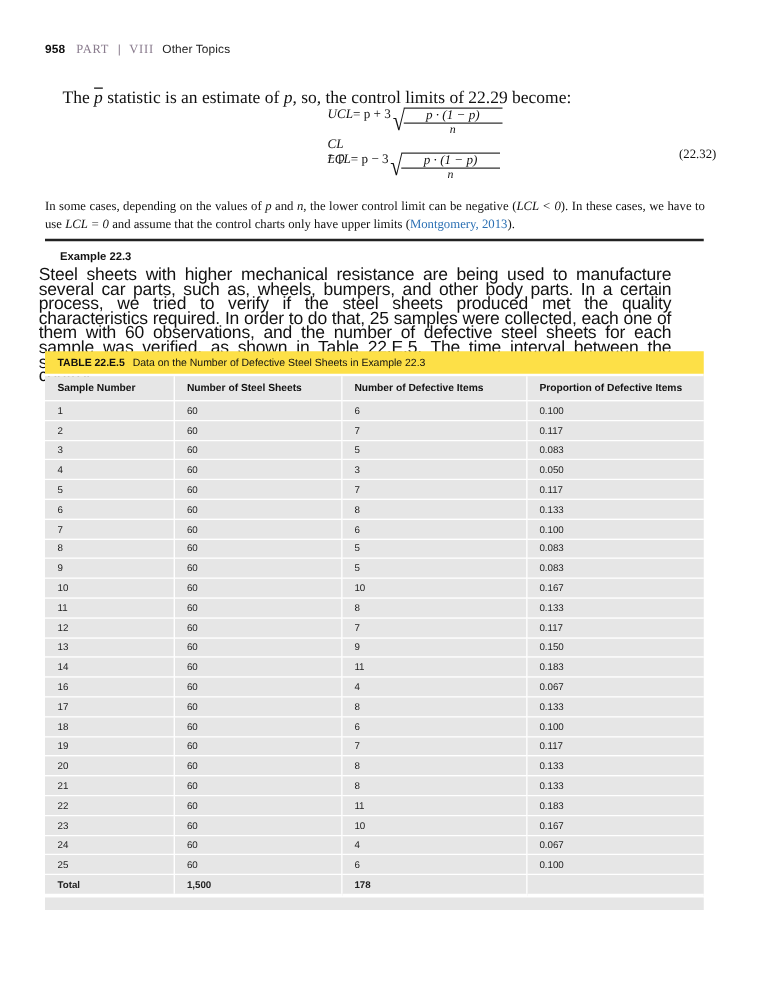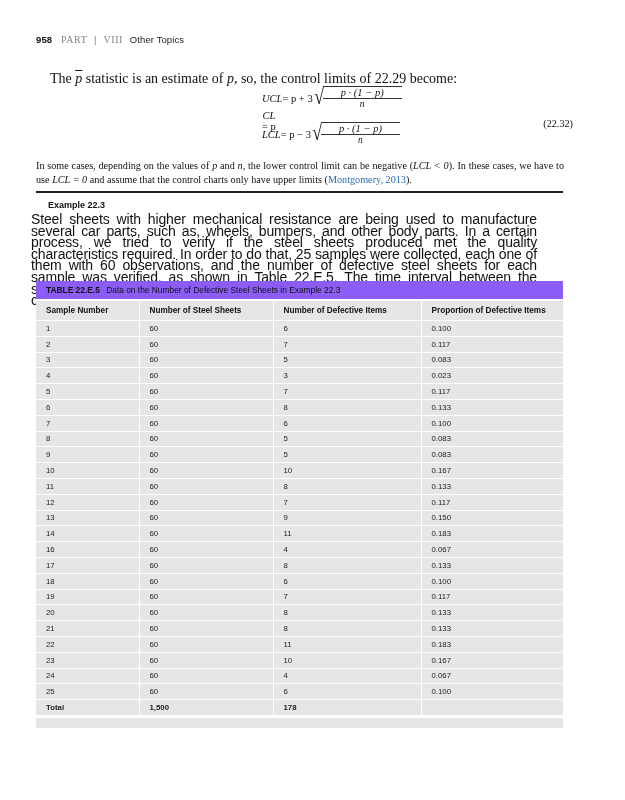--- a/index.html
+++ b/index.html
@@ -9,39 +9,39 @@
   .running-head .pnum { font-weight: bold; color: #111; margin-right: 6px; }
   .running-head .part { color: #8a7c8e; font-family: "Liberation Serif", serif; font-size: 10px; letter-spacing: 0.6px; }
   .running-head .sep { color: #8a7c8e; margin: 0 4px; }
   .running-head .topic { color: #222; margin-left: 4px; }
 
   .intro { position: absolute; left: 50px; top: 71px; font-size: 14px; font-family: "Liberation Serif", serif; }
   .pbar { text-decoration: overline; font-style: italic; }
   .it { font-style: italic; }
 
   .eq { position: absolute; left: 262px; top: 86px; font-family: "Liberation Serif", serif; font-size: 10.5px; }
-  .eq-line { position: absolute; white-space: nowrap; display: flex; align-items: center; }
+  .eq-line { position: absolute; white-space: nowrap; display: flex; }
   .frac { display: inline-flex; flex-direction: column; align-items: center; line-height: 11px; }
   .frac .num { border-bottom: 0.8px solid #333; padding: 0 18px; }
   .frac .den { font-style: italic; font-size: 9.5px; }
   .sqrt { display: inline-flex; align-items: stretch; }
   .sqrt .rad { font-size: 22px; line-height: 22px; transform: scaleX(0.8); margin-right: -2px; }
   .sqrt .body { border-top: 0.8px solid #333; }
   .eq-num { position: absolute; right: 52px; top: 118px; font-family: "Liberation Serif", serif; font-size: 10.2px; }
 
   .para2 { position: absolute; left: 36px; top: 159px; width: 528px; font-family: "Liberation Serif", serif; font-size: 10.2px; line-height: 13.5px; text-align: justify; }
   .cite { color: #2a6fb3; }
 
   .rule { position: absolute; left: 36px; top: 191px; width: 527px; height: 2px; background: #222; }
 
   .ex-title { position: absolute; left: 48px; top: 200px; font-family: "Liberation Sans", sans-serif; font-weight: bold; font-size: 9px; }
   .ex-body { position: absolute; left: 31px; top: 214px; width: 506px; font-family: "Liberation Sans", sans-serif; font-size: 14px; line-height: 11.6px; text-align: justify; letter-spacing: -0.15px; }
 
   .table-wrap { position: absolute; left: 36px; top: 281px; width: 527px; }
-  .tcaption { background: #8b5cf6; height: 18px; line-height: 18px; padding-left: 10px; font-family: "Liberation Sans", sans-serif; font-size: 8.4px; border-bottom: 2px solid #fff; }
+  .tcaption { background: #fde047; height: 18px; line-height: 18px; padding-left: 10px; font-family: "Liberation Sans", sans-serif; font-size: 8.4px; border-bottom: 2px solid #fff; }
   .tcaption b { font-weight: bold; margin-right: 4px; }
   table { border-collapse: collapse; width: 527px; table-layout: fixed; font-family: "Liberation Sans", sans-serif; font-size: 7.8px; }
   th, td { background: #e6e6e6; text-align: left; padding: 0 0 0 10px; border-right: 1.5px solid #ffffff; border-bottom: 1.5px solid #ffffff; }
   th:last-child, td:last-child { border-right: none; }
   th { height: 19px; font-weight: bold; font-size: 8.2px; }
   td { height: 14.8px; color: #222; }
   tr.total td { font-weight: bold; height: 15px; border-bottom: 3px solid #fff; }
   .tfoot-strip { background: #e6e6e6; height: 10px; }
   col.c1 { width: 103px; } col.c2 { width: 134px; } col.c3 { width: 148px; } col.c4 { width: 142px; }
 </style>
@@ -128,21 +128,21 @@
         <tr>
           <td>3</td>
           <td>60</td>
           <td>5</td>
           <td>0.083</td>
         </tr>
         <tr>
           <td>4</td>
           <td>60</td>
           <td>3</td>
-          <td>0.023</td>
+          <td>0.050</td>
         </tr>
         <tr>
           <td>5</td>
           <td>60</td>
           <td>7</td>
           <td>0.117</td>
         </tr>
         <tr>
           <td>6</td>
           <td>60</td>

